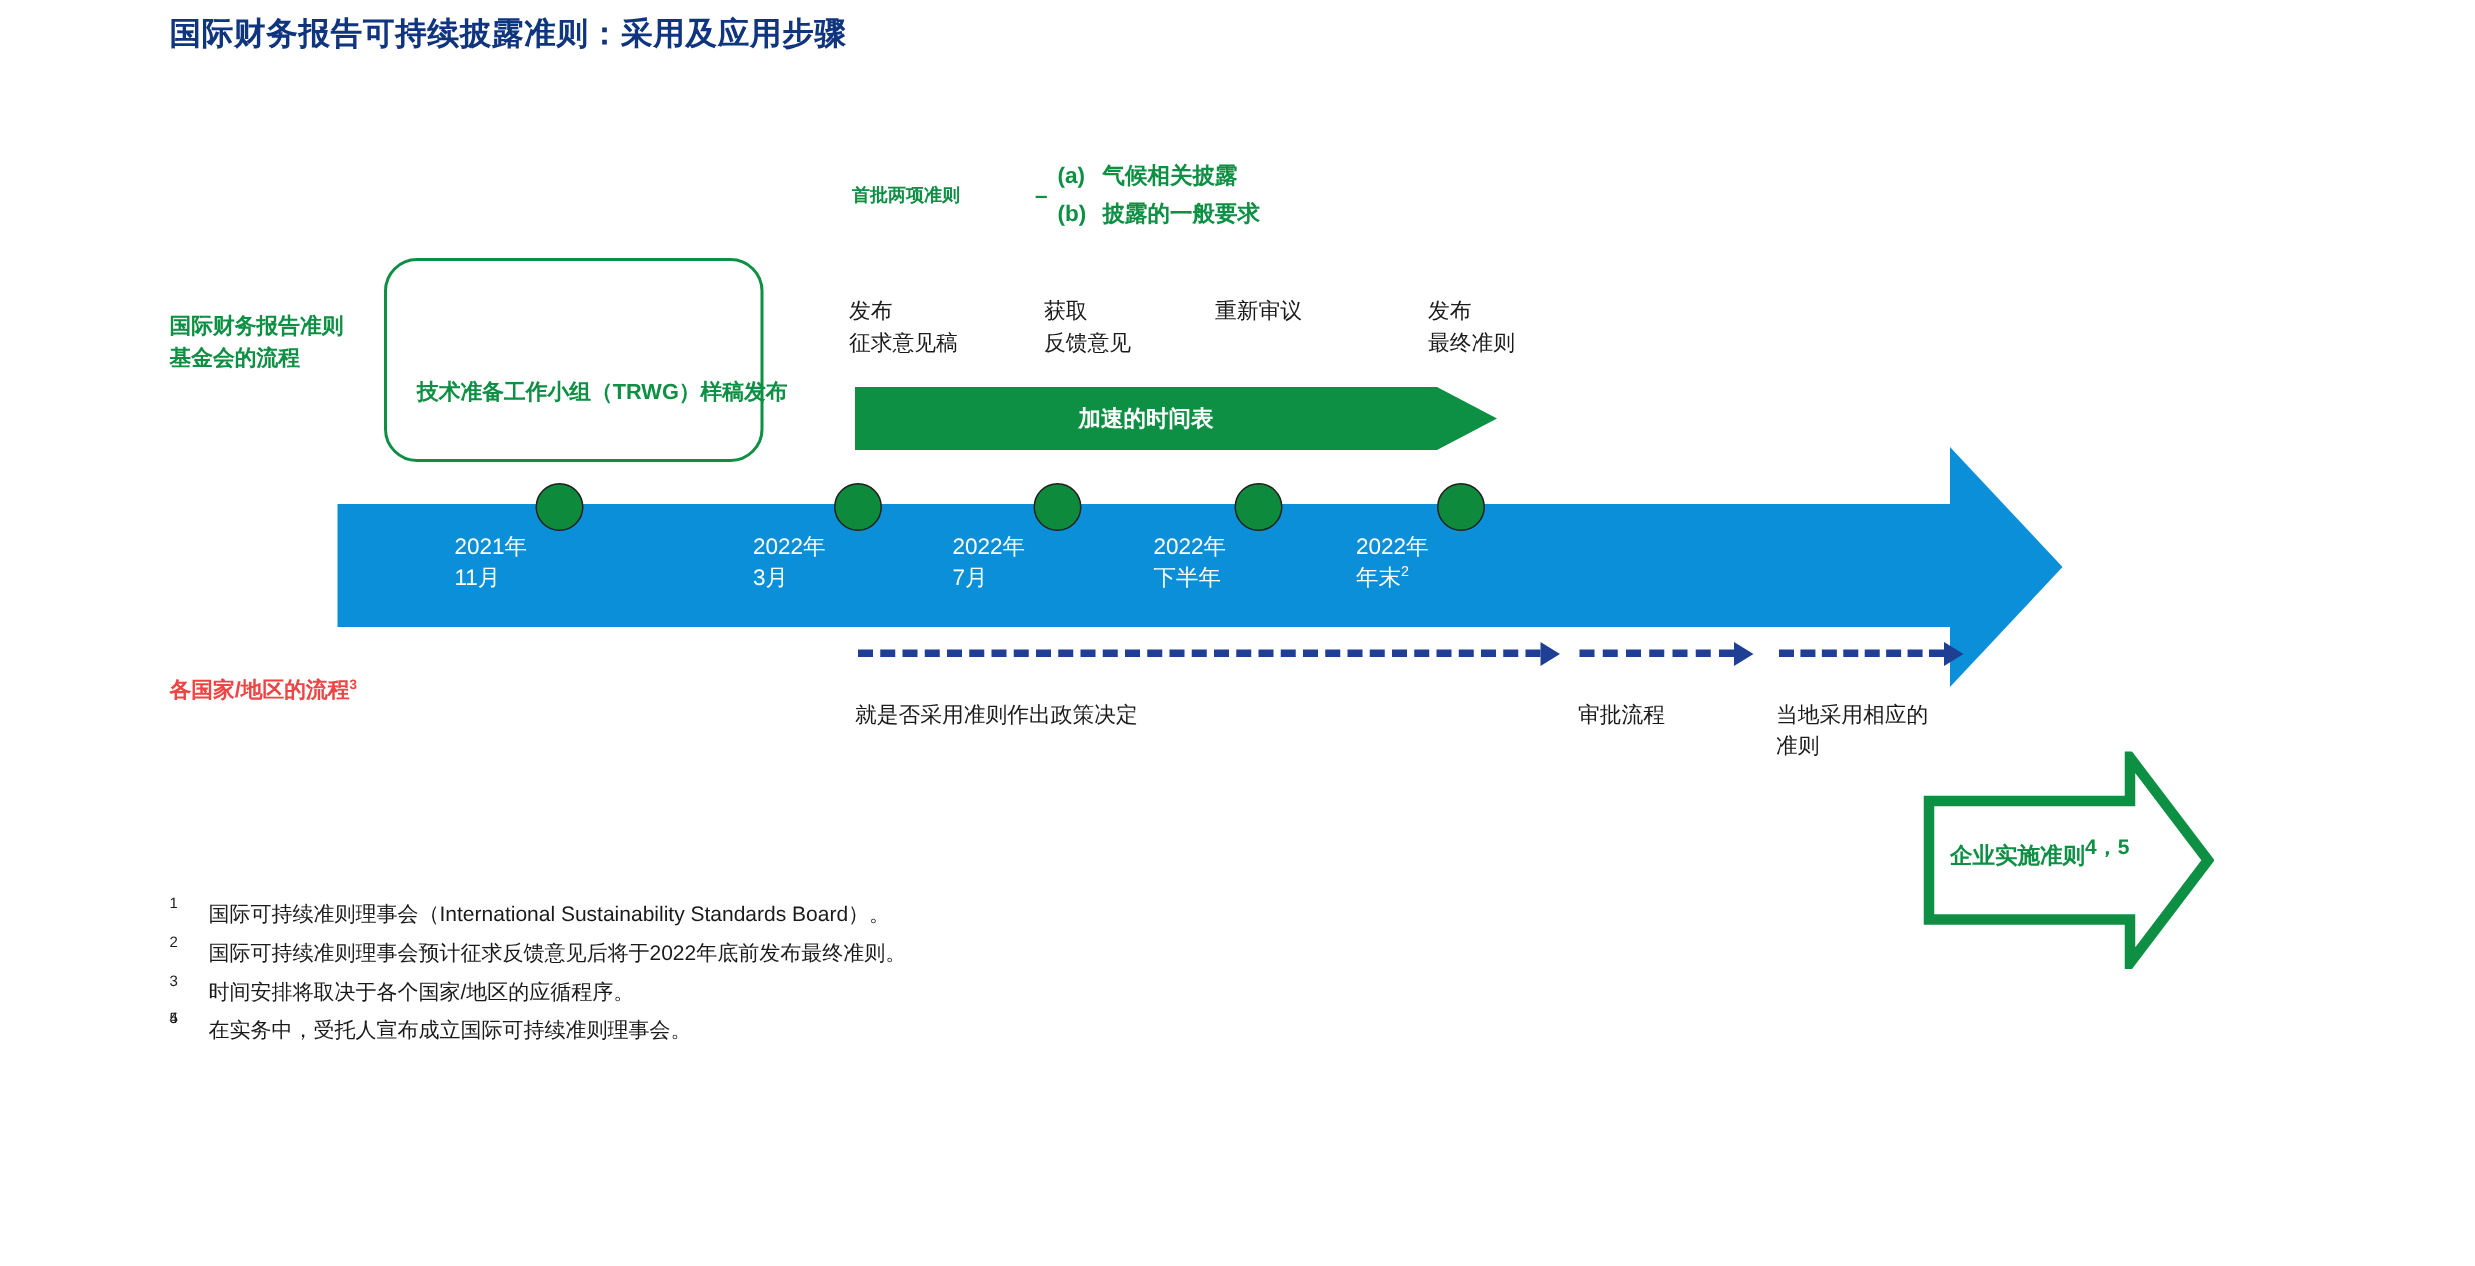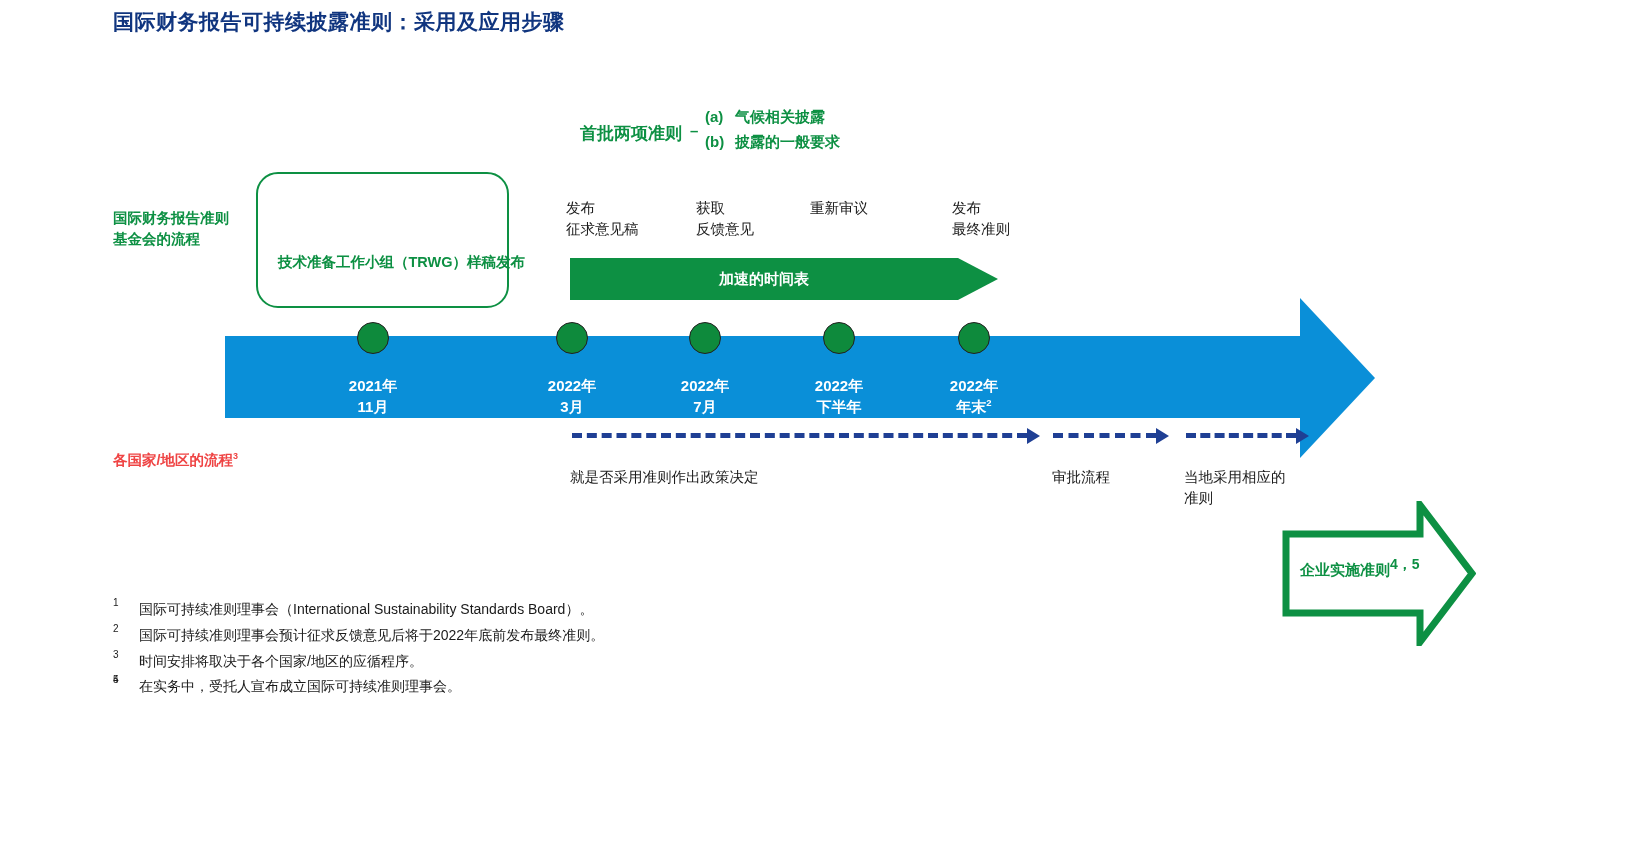--- a/index.html
+++ b/index.html
@@ -24,22 +24,22 @@
     font-weight: bold;
     color: #10357F;
     letter-spacing: 0.5px;
     white-space: nowrap;
   }
 
   
   #legend-block { left: 568px; top: 108px; color: #0D9043; }
   #legend-label {
     position: absolute;
-    left: 12px; top: 14px;
-    font-size: 17px;
+    left: 0; top: 14px;
+    font-size: 12px;
     font-weight: bold;
     white-space: nowrap;
   }
   #legend-dash {
     position: absolute;
     left: 122px; top: 14px;
     font-size: 15px;
     font-weight: bold;
   }
   .legend-item {
@@ -159,25 +159,23 @@
     background: #0E8A3C;
     border: 1.6px solid #231f20;
     box-sizing: border-box;
     top: 322px;
   }
   .date-label {
     position: absolute;
     top: 354px;
     color: #ffffff;
     font-size: 15px;
-    font-weight: bold;
+    font-weight: normal;
     line-height: 1.42;
-    text-align: center;
-    white-space: nowrap;
-    margin-top: 21px;
+    white-space: nowrap;
   }
   .date-label sup { font-size: 9.5px; vertical-align: super; }
 
   
   .dashed-arrow { position: absolute; height: 10px; top: 431px; }
   .dashed-arrow .line {
     position: absolute;
     left: 0; top: 2px;
     height: 0;
     border-top: 5px dashed #1F3F94;

